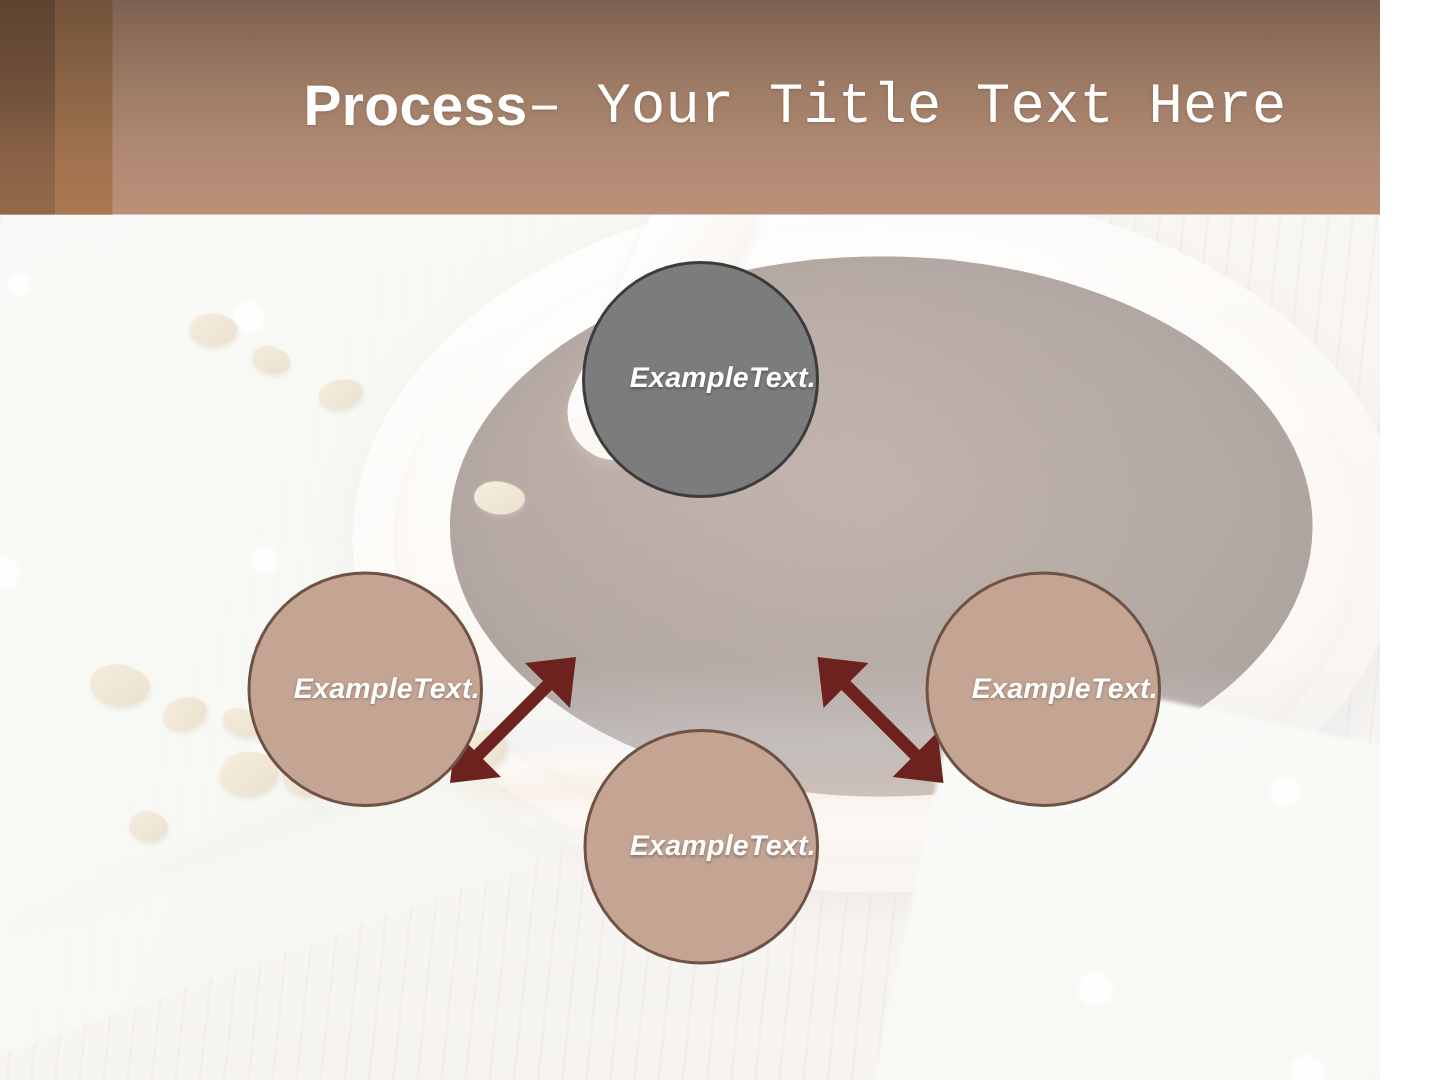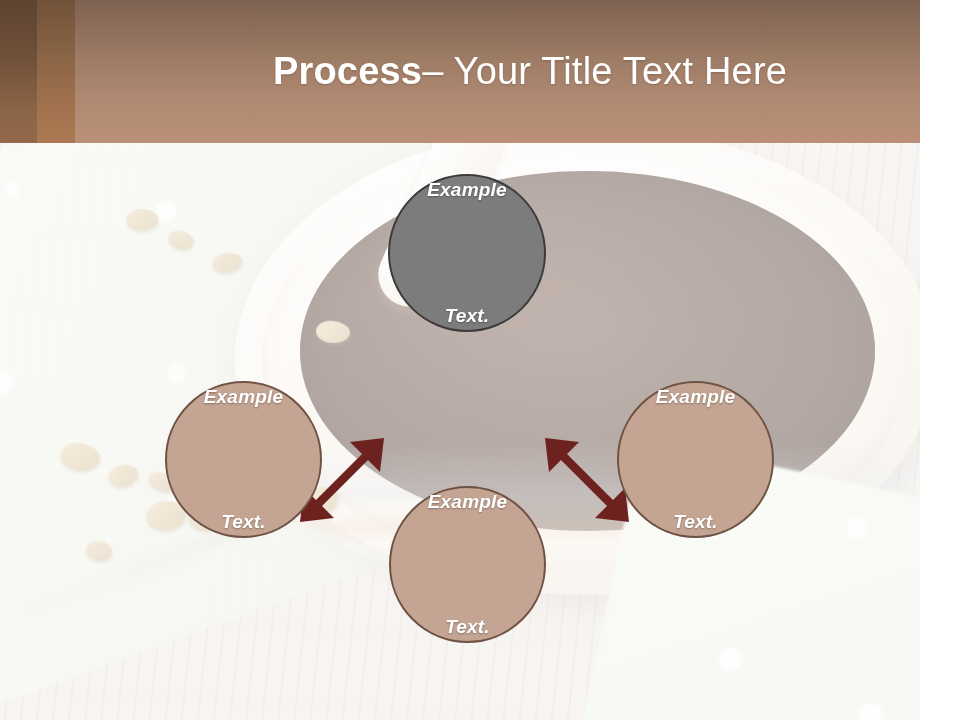--- a/index.html
+++ b/index.html
@@ -211,35 +211,35 @@
     display:flex;
     align-items:center;
     justify-content:center;
     color:#ffffff;
     font-size:38px;
     letter-spacing:.2px;
     white-space:nowrap;
     text-shadow:0 1px 2px rgba(70,45,30,.25);
   }
   #slide-title .t-strong { font-weight:bold; }
-  #slide-title .t-rest { font-weight:400; }
+  #slide-title .t-rest { font-weight:400;font-family:Liberation Mono, monospace; }
 
   
   #diagram {
     position:absolute;
     left:0; top:143px;
     width:960px; height:577px;
   }
   .node {
     position:absolute;
     border-radius:50%;
     display:flex;
-    flex-direction:column;
+    flex-direction:row;
     align-items:center;
-    justify-content:space-between;
+    justify-content:flex-end;
     text-align:center;
     color:#ffffff;
     font-style:italic;
     font-weight:bold;
     font-size:19px;
     line-height:1.45;
     letter-spacing:.2px;
     text-shadow:0 1px 2px rgba(0,0,0,.30);
     cursor:pointer;
   }

